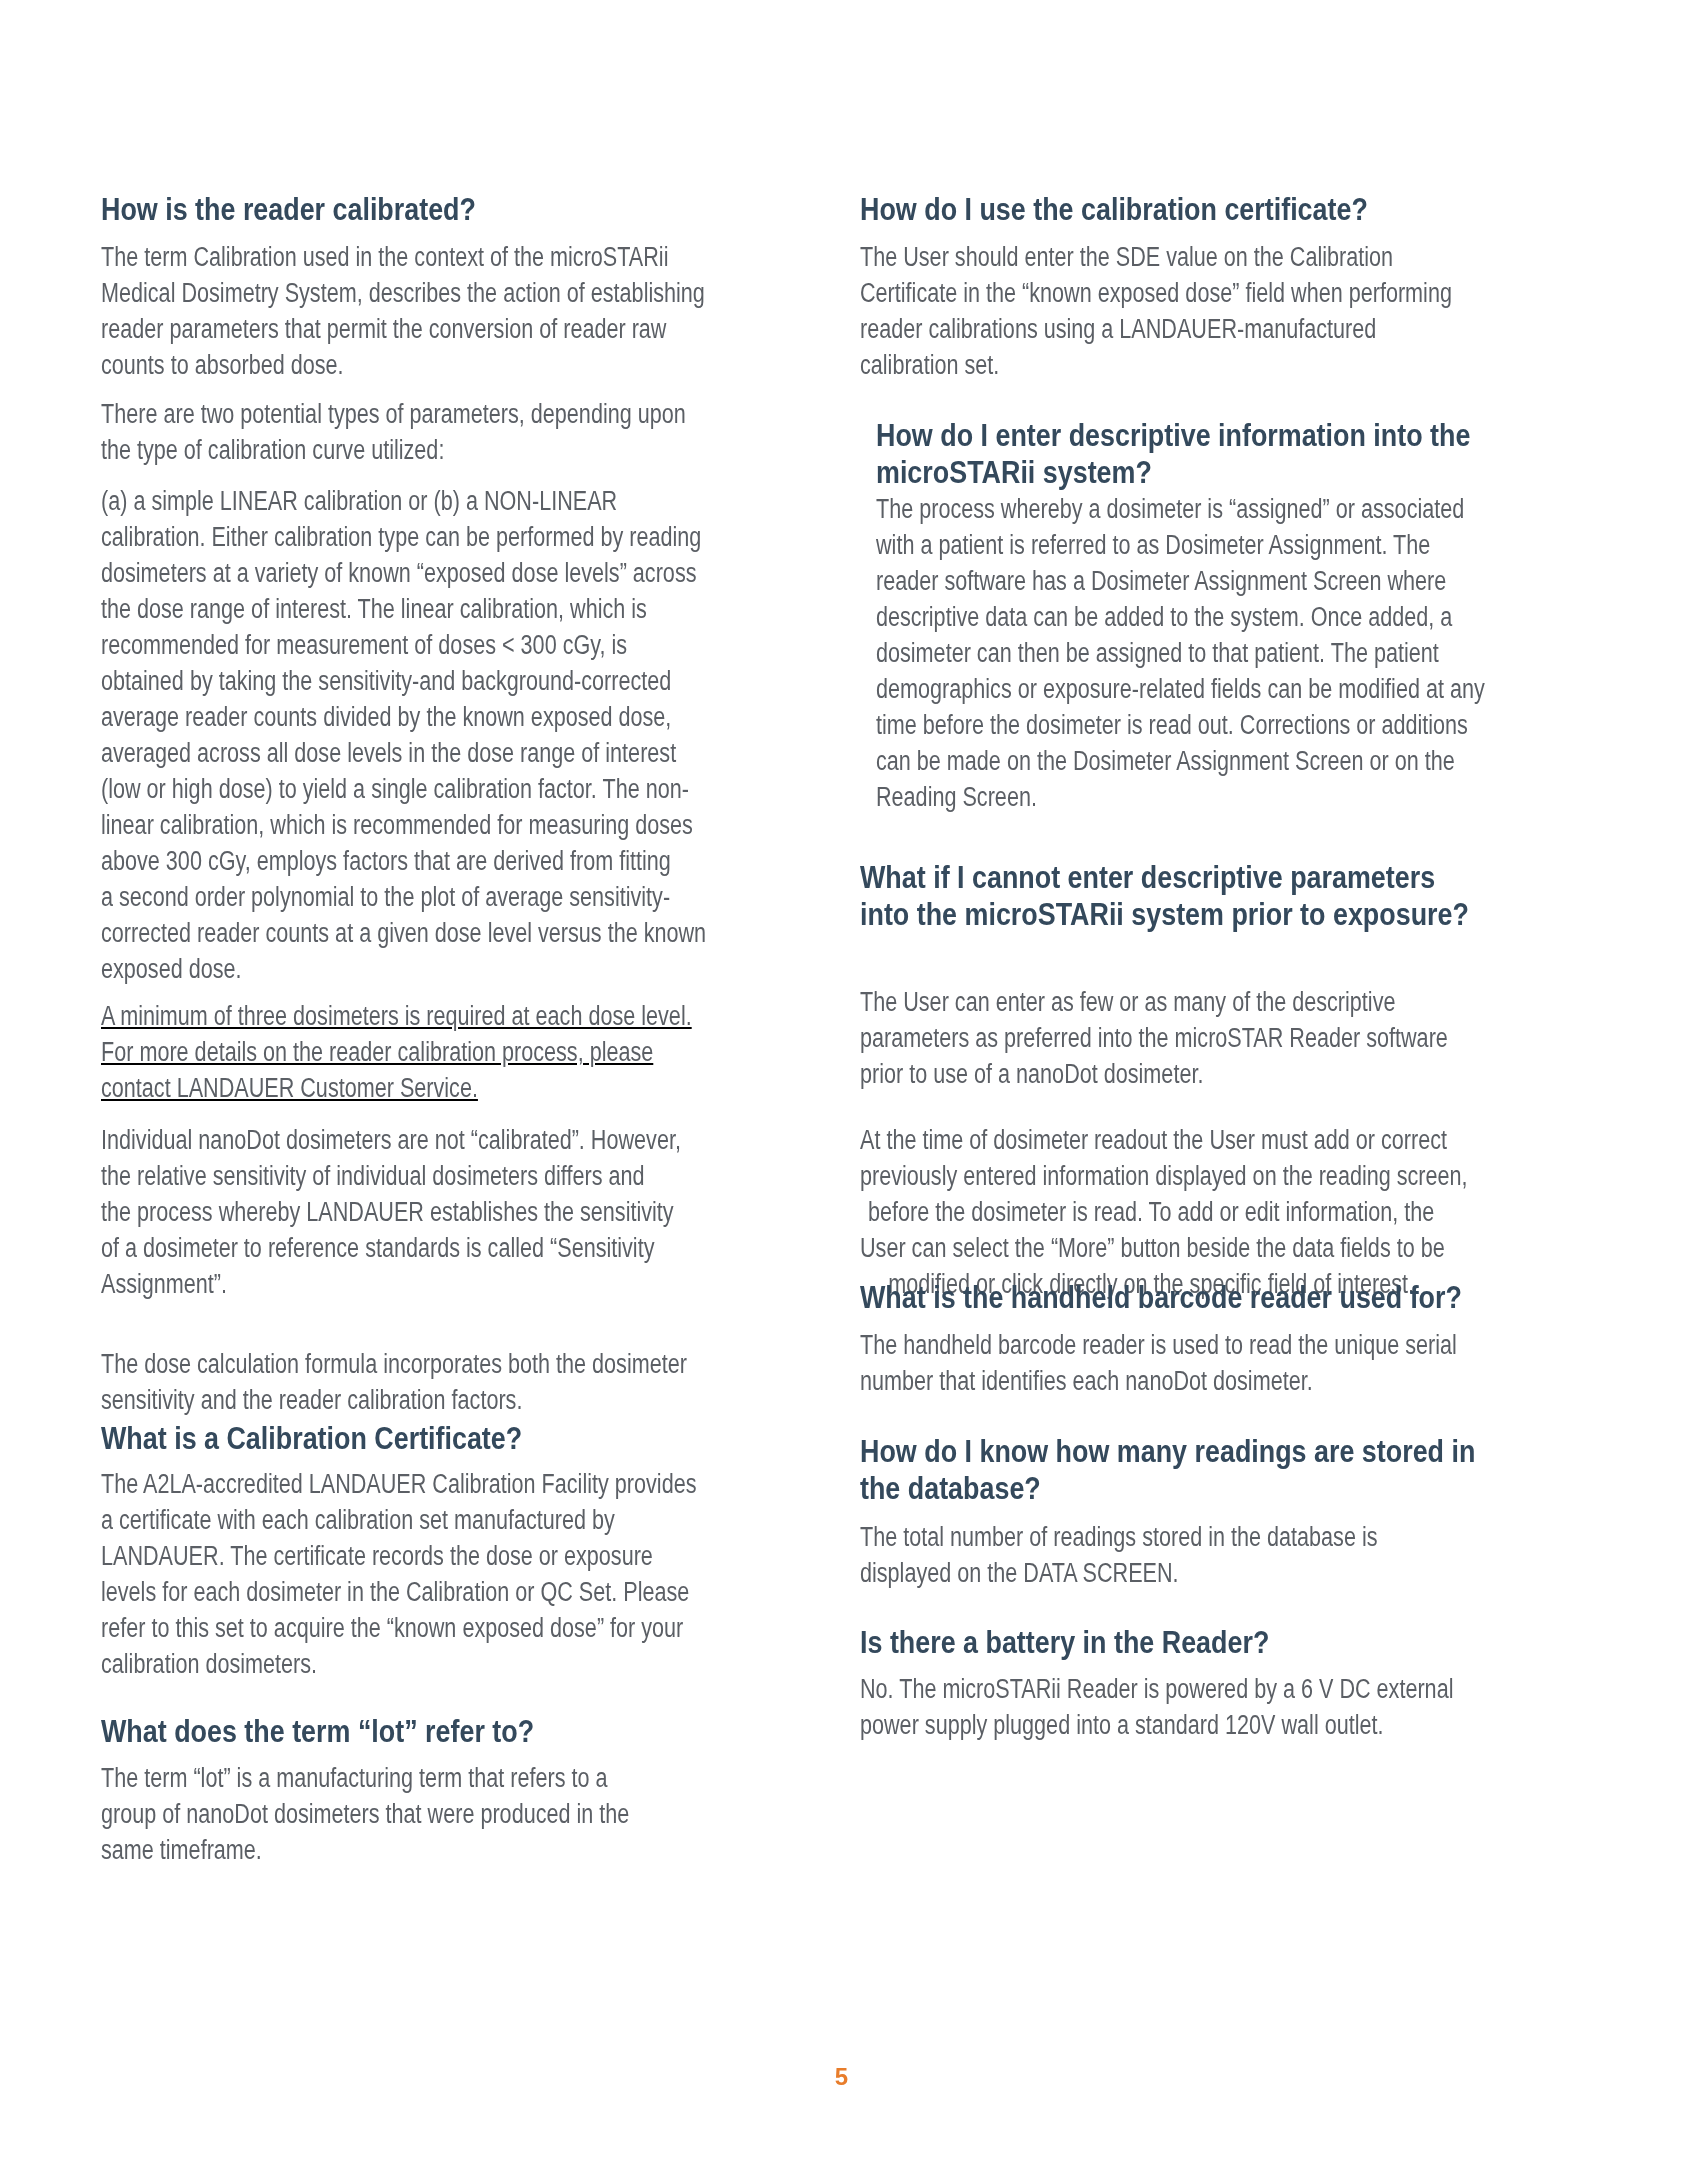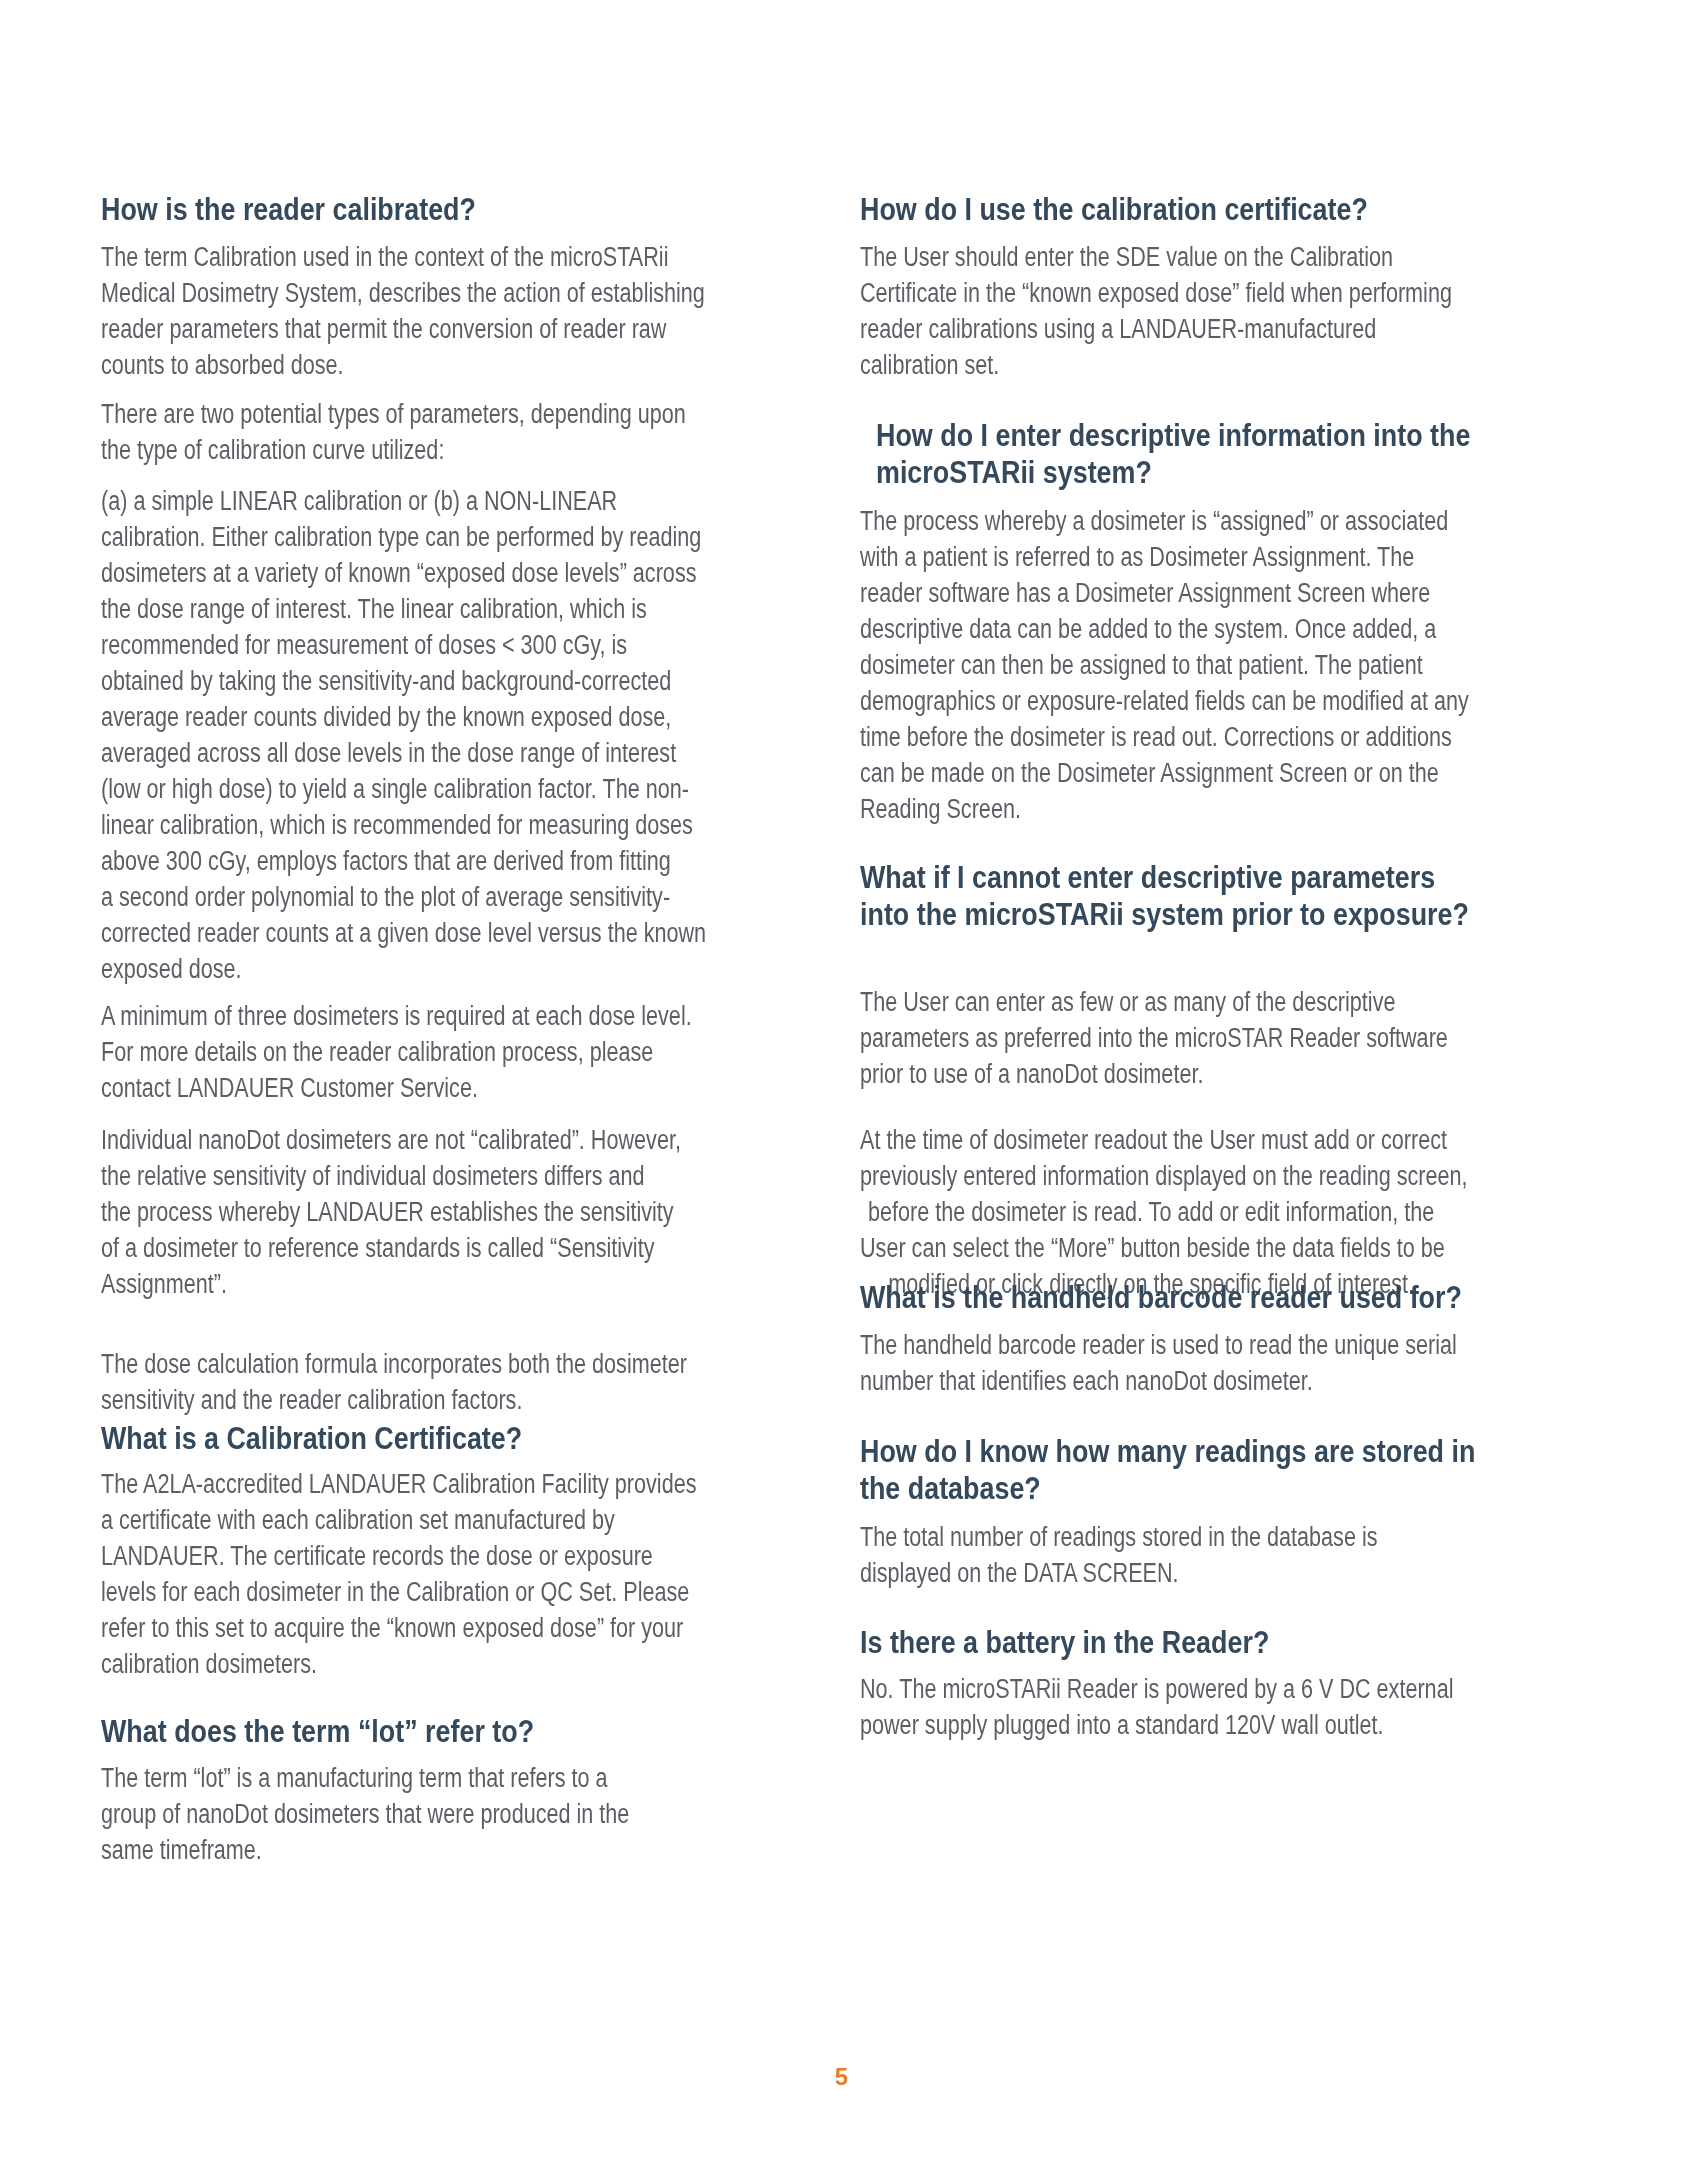--- a/index.html
+++ b/index.html
@@ -56,21 +56,21 @@
         <span class="line">obtained by taking the sensitivity-and background-corrected</span>
         <span class="line">average reader counts divided by the known exposed dose,</span>
         <span class="line">averaged across all dose levels in the dose range of interest</span>
         <span class="line">(low or high dose) to yield a single calibration factor. The non-</span>
         <span class="line">linear calibration, which is recommended for measuring doses</span>
         <span class="line">above 300 cGy, employs factors that are derived from fitting</span>
         <span class="line">a second order polynomial to the plot of average sensitivity-</span>
         <span class="line">corrected reader counts at a given dose level versus the known</span>
         <span class="line">exposed dose.</span>
       </div>
-      <div class="block para" style="top: 998px;">
+      <div class="block para" style="top: 998px; text-decoration: underline;">
         <span class="line">A minimum of three dosimeters is required at each dose level.</span>
         <span class="line">For more details on the reader calibration process, please</span>
         <span class="line">contact LANDAUER Customer Service.</span>
       </div>
       <div class="block para" style="top: 1122px;">
         <span class="line">Individual nanoDot dosimeters are not “calibrated”. However,</span>
         <span class="line">the relative sensitivity of individual dosimeters differs and</span>
         <span class="line">the process whereby LANDAUER establishes the sensitivity</span>
         <span class="line">of a dosimeter to reference standards is called “Sensitivity</span>
         <span class="line">Assignment”.</span>
@@ -106,21 +106,21 @@
       <div class="block para" style="top: 239px;">
         <span class="line">The User should enter the SDE value on the Calibration</span>
         <span class="line">Certificate in the “known exposed dose” field when performing</span>
         <span class="line">reader calibrations using a LANDAUER-manufactured</span>
         <span class="line">calibration set.</span>
       </div>
       <div class="block heading" style="top: 417px; margin-left: 16px;">
         <span class="line">How do I enter descriptive information into the</span>
         <span class="line">microSTARii system?</span>
       </div>
-      <div class="block para" style="top: 503px;">
+      <div class="block para" style="top: 491px; margin-left: 16px;">
         <span class="line">The process whereby a dosimeter is “assigned” or associated</span>
         <span class="line">with a patient is referred to as Dosimeter Assignment. The</span>
         <span class="line">reader software has a Dosimeter Assignment Screen where</span>
         <span class="line">descriptive data can be added to the system. Once added, a</span>
         <span class="line">dosimeter can then be assigned to that patient. The patient</span>
         <span class="line">demographics or exposure-related fields can be modified at any</span>
         <span class="line">time before the dosimeter is read out. Corrections or additions</span>
         <span class="line">can be made on the Dosimeter Assignment Screen or on the</span>
         <span class="line">Reading Screen.</span>
       </div>

